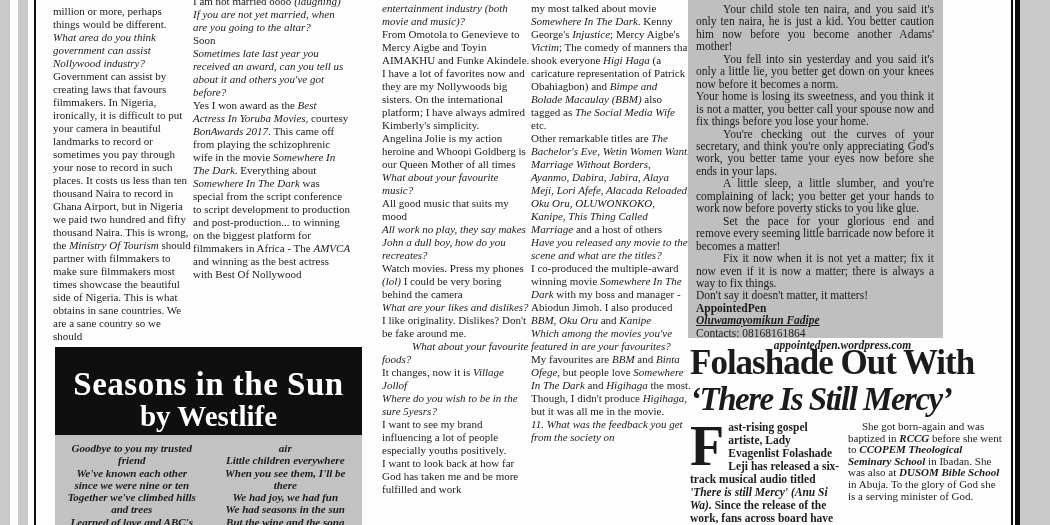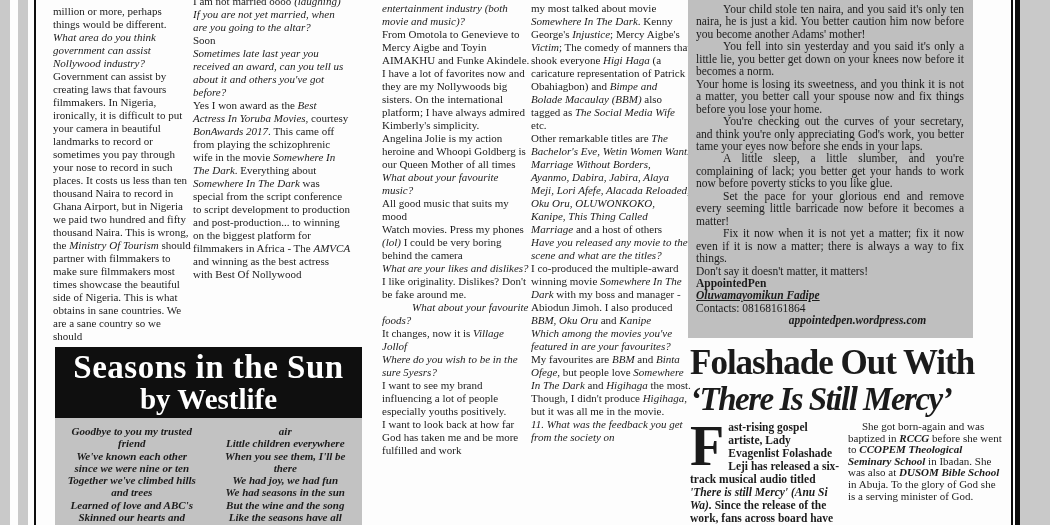--- a/index.html
+++ b/index.html
@@ -6,29 +6,29 @@
   .page{position:relative;width:1050px;height:525px;background:#fdfdfd;overflow:hidden;
         font-family:"Liberation Serif",serif;color:#1b1b1b;}
   
   .m-strip{position:absolute;top:0;height:525px;}
   .rule{position:absolute;top:0;height:525px;background:#0d0d0d;}
   
   .col{position:absolute;font-size:11px;line-height:13px;}
   .col p{margin:0;}
   
   .seasons{position:absolute;left:55px;top:347px;width:307px;height:178px;background:#c2c2c2;}
-  .seasons-header{background:#0f0f0f;color:#ffffff;text-align:center;padding:3px 0 4px 0;}
+  .seasons-header{background:#0f0f0f;color:#ffffff;text-align:center;padding:20px 0 4px 0;}
   .seasons-t1{font-weight:bold;font-size:33px;line-height:34px;letter-spacing:.5px;}
   .seasons-t2{font-weight:bold;font-size:29px;line-height:30px;}
   .seasons-body{display:flex;padding-top:7px;}
   .lyrics-col{width:50%;text-align:center;font-weight:bold;font-style:italic;
               font-size:11px;line-height:12.3px;}
   .seasons-edge{position:absolute;left:348px;top:347px;width:9px;height:86px;background:#0f0f0f;}
   
-  .devotional{position:absolute;left:688px;top:0;width:285px;height:338px;background:#bfbfbf;
+  .devotional{position:absolute;left:688px;top:0;width:255px;height:338px;background:#bfbfbf;
               font-size:11.5px;line-height:12.45px;padding:3px 9px 0 8px;box-sizing:border-box;
               text-align:justify;}
   .devotional p{margin:0;}
   .devotional p.ind{text-indent:27px;}
   .devotional p.ind-lg{text-indent:55px;text-align:center;}
   .devotional p.sig{text-align:left;}
   
   .folashade{position:absolute;left:690px;top:344px;width:324px;}
   .fol-h1{margin:0;font-size:35px;line-height:37px;font-weight:bold;letter-spacing:-1px;}
   .fol-h2{margin:0;font-size:33px;line-height:36px;font-weight:bold;font-style:italic;letter-spacing:-1.5px;}
@@ -60,20 +60,21 @@
       <p><span>Soon</span></p>
       <p><span style="font-style: italic;">Sometimes late last year you received an award, can you tell us about it and others you've got before?</span></p>
       <p><span>Yes I won award as the </span><span style="font-style: italic;">Best Actress In Yoruba Movies,</span><span> courtesy </span><span style="font-style: italic;">BonAwards 2017</span><span>. This came off from playing the schizophrenic wife in the movie </span><span style="font-style: italic;">Somewhere In The Dark</span><span>. Everything about </span><span style="font-style: italic;">Somewhere In The Dark</span><span> was special from the script conference to script development to production and post-production... to winning on the biggest platform for filmmakers in Africa - The </span><span style="font-style: italic;">AMVCA</span><span> and winning as the best actress with Best Of Nollywood</span></p>
     </div>
   <div class="col" style="left:382px;top:2px;width:148px;">
       <p><span style="font-style: italic;">entertainment industry (both movie and music)?</span></p>
       <p><span>From Omotola to Genevieve to Mercy Aigbe and Toyin AIMAKHU and Funke Akindele. I have a lot of favorites now and they are my Nollywoods big sisters. On the international platform; I have always admired Kimberly's simplicity.</span></p>
       <p><span>Angelina Jolie is my action heroine and Whoopi Goldberg is our Queen Mother of all times</span></p>
       <p><span style="font-style: italic;">What about your favourite music?</span></p>
       <p><span>All good music that suits my mood</span></p>
+      <p><span style="font-style: italic;">All work no play, they say makes John a dull boy, how do you recreates?</span></p>
       <p><span>Watch movies. Press my phones </span><span style="font-style: italic;">(lol)</span><span> I could be very boring behind the camera</span></p>
       <p><span style="font-style: italic;">What are your likes and dislikes?</span></p>
       <p><span>I like originality. Dislikes? Don't be fake around me.</span></p>
       <p><span style="font-style: italic; margin-left: 30px;">What about your favourite foods?</span></p>
       <p><span>It changes, now it is </span><span style="font-style: italic;">Village Jollof</span></p>
       <p><span style="font-style: italic;">Where do you wish to be in the sure 5yesrs?</span></p>
       <p><span>I want to see my brand influencing a lot of people especially youths positively.</span></p>
       <p><span>I want to look back at how far God has taken me and be more fulfilled and work</span></p>
     </div>
   <div class="col" style="left:531px;top:2px;width:160px;">

